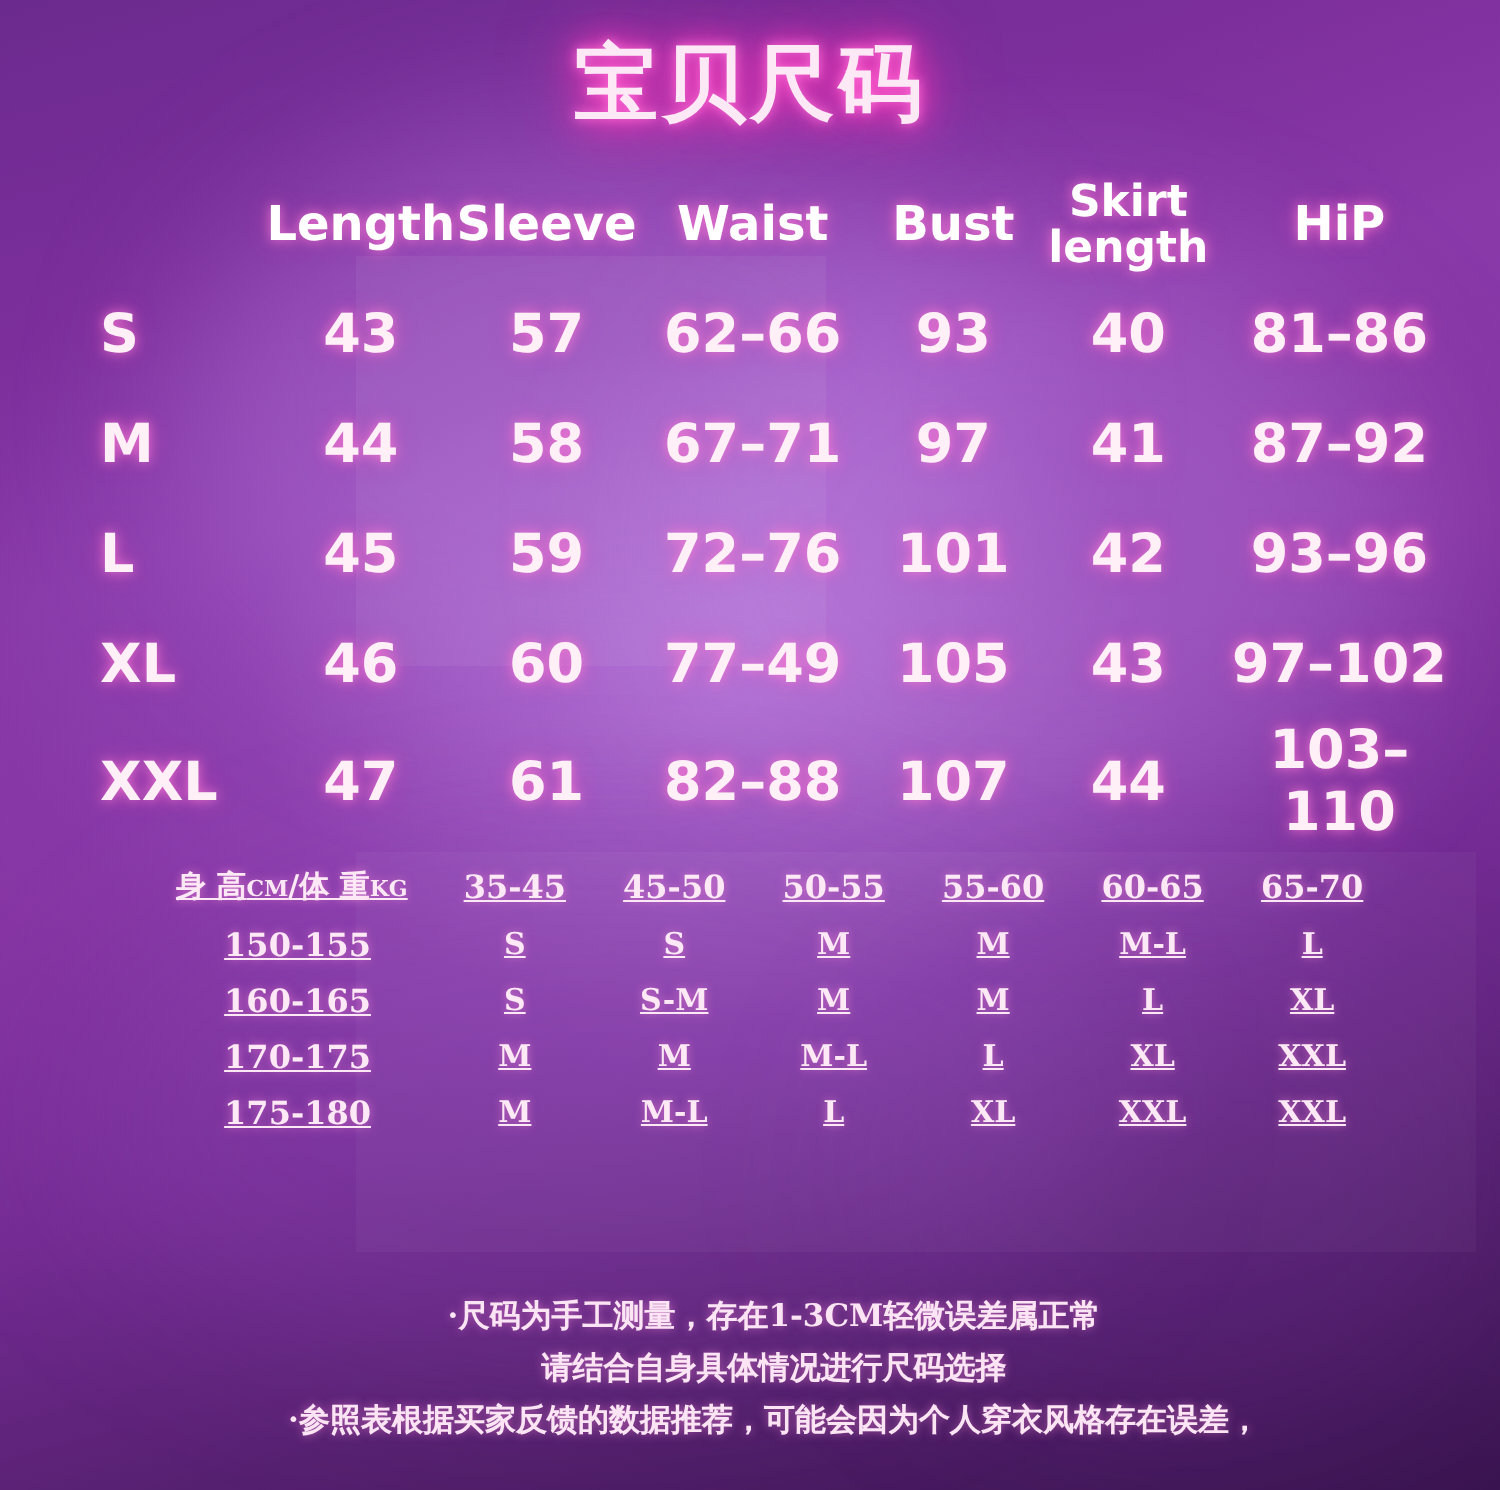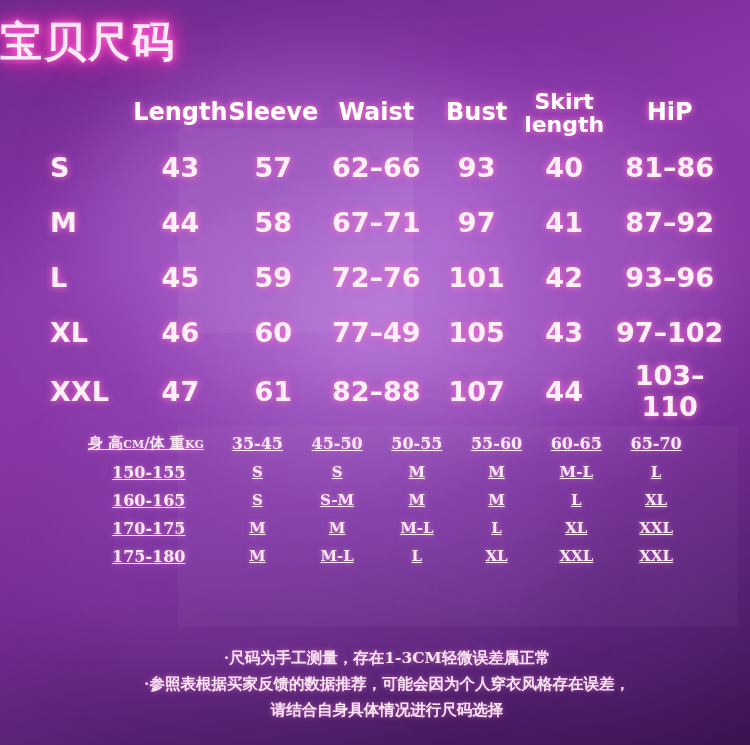--- a/index.html
+++ b/index.html
@@ -43,21 +43,21 @@
   .panel-b {
     position: absolute;
     left: 178px; top: 426px; width: 560px; height: 200px;
     background: rgba(255,255,255,0.035);
   }
 
   
   #title {
     position: absolute;
     left: 0; right: 0; top: 14px;
-    text-align: left;
+    text-align: center;
     font-family: "DejaVu Sans", sans-serif;
     font-size: 42px;
     font-weight: 700;
     letter-spacing: 2px;
     color: #fde9f6;
     text-shadow:
       0 0 6px #ff6fd8,
       0 0 14px #ff3fc0,
       0 0 26px #ff2ab0,
       0 0 40px rgba(255,60,180,0.7);
@@ -308,16 +308,16 @@
         <td>L</td>
         <td>XL</td>
         <td>XXL</td>
         <td>XXL</td>
       </tr>
     </tbody>
   </table>
 
   <div id="notes">
     <div>·尺码为手工测量，存在1-3CM轻微误差属正常</div>
+    <div>请结合自身具体情况进行尺码选择</div>
     <div>·参照表根据买家反馈的数据推荐，可能会因为个人穿衣风格存在误差，</div>
-    <div>请结合自身具体情况进行尺码选择</div>
   </div>
 </div>
 
 </body></html>

